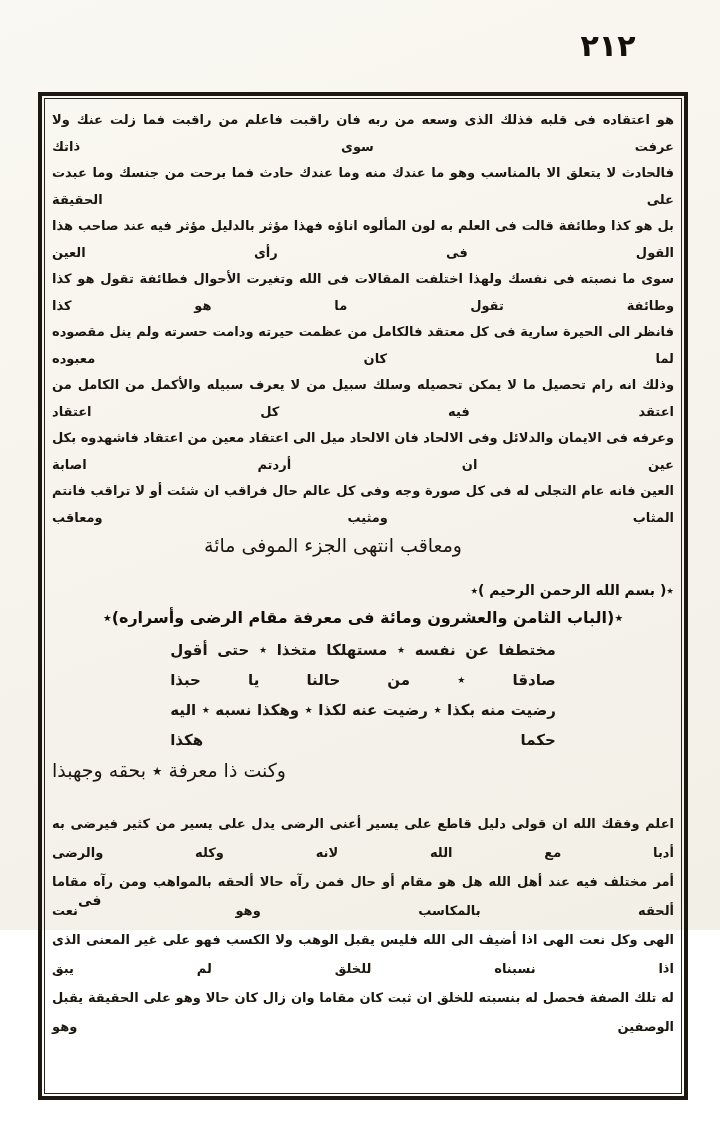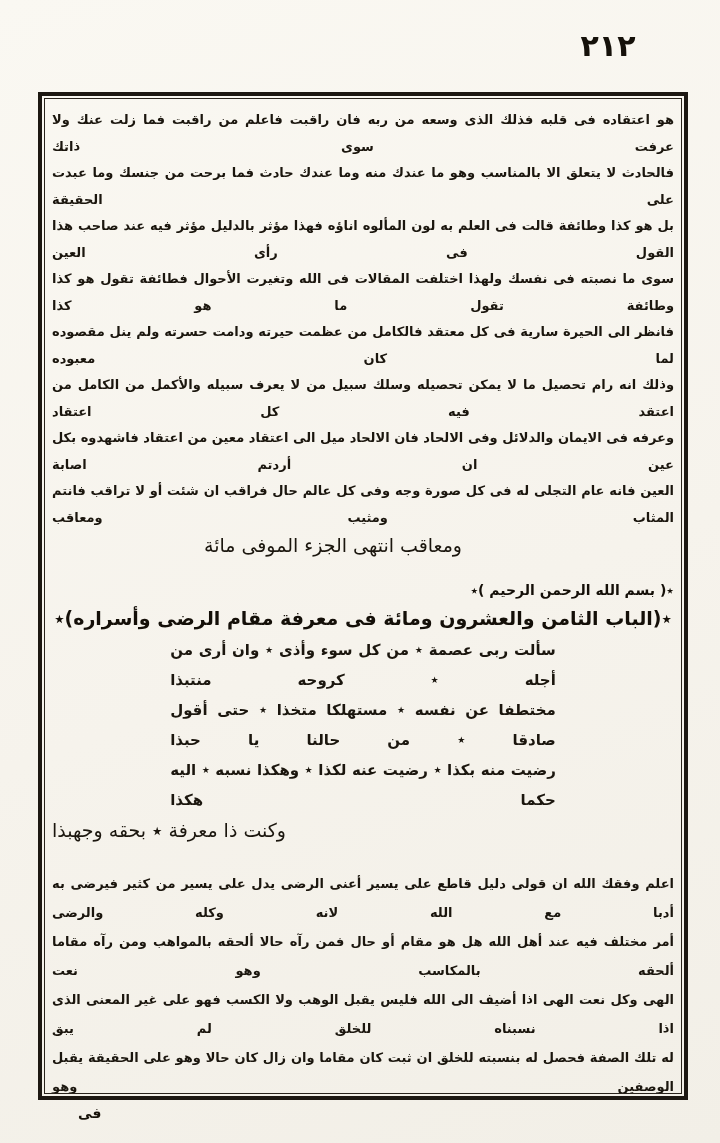--- a/index.html
+++ b/index.html
@@ -4,21 +4,21 @@
 <style>
   html, body {
     margin: 0; padding: 0;
     width: 720px; height: 1143px;
     overflow: hidden;
     font-family: "DejaVu Sans", sans-serif;
     direction: rtl;
   }
   .page {
     position: relative;
-    width: 720px; height: 1143px;
+    width: 720px; height: 930px;
     background: linear-gradient(160deg, #faf8f2 0%, #f6f3ec 55%, #f2efe7 100%);
     color: #17130c;
   }
   .page-number {
     position: absolute;
     top: 28px; right: 52px;
     width: 120px;
     text-align: center;
     font-size: 30px;
     font-weight: bold;
@@ -62,21 +62,21 @@
   }
   .basmala {
     margin-top: 16px;
     font-size: 14px;
     font-weight: bold;
     line-height: 30px;
     color: #140f08;
   }
   .chapter-heading {
     text-align: center;
-    font-size: 19px;
+    font-size: 16px;
     font-weight: bold;
     line-height: 26px;
     color: #140f08;
   }
   .poem {
     width: 62%;
     margin: 4px auto 0 auto;
   }
   .poem .line {
     font-size: 15px;
@@ -122,21 +122,20 @@
         </div>
 
       <div class="section-end-line">ومعاقب انتهى الجزء الموفى مائة</div>
 
       <div class="basmala">٭( بسم الله الرحمن الرحيم )٭</div>
 
       <div class="chapter-heading">٭(الباب الثامن والعشرون ومائة فى معرفة مقام الرضى وأسراره)٭</div>
 
       <div class="poem">
 
-      <div class="line">سألت ربى عصمة ٭ من كل سوء وأذى ٭ وان أرى من أجله ٭ كروحه منتبذا</div>
           <div class="line">مختطفا عن نفسه ٭ مستهلكا متخذا ٭ حتى أقول صادقا ٭ من حالنا يا حبذا</div>
           <div class="line">رضيت منه بكذا ٭ رضيت عنه لكذا ٭ وهكذا نسبه ٭ اليه حكما هكذا</div>
         </div>
 
       <div class="poem-closing">وكنت ذا معرفة ٭ بحقه وجهبذا</div>
 
       <div class="para body-text">
 
       <div class="line">اعلم وفقك الله ان قولى دليل قاطع على يسير أعنى الرضى يدل على يسير من كثير فيرضى به أدبا مع الله لانه وكله والرضى</div>
           <div class="line">أمر مختلف فيه عند أهل الله هل هو مقام أو حال فمن رآه حالا ألحقه بالمواهب ومن رآه مقاما ألحقه بالمكاسب وهو نعت</div>

